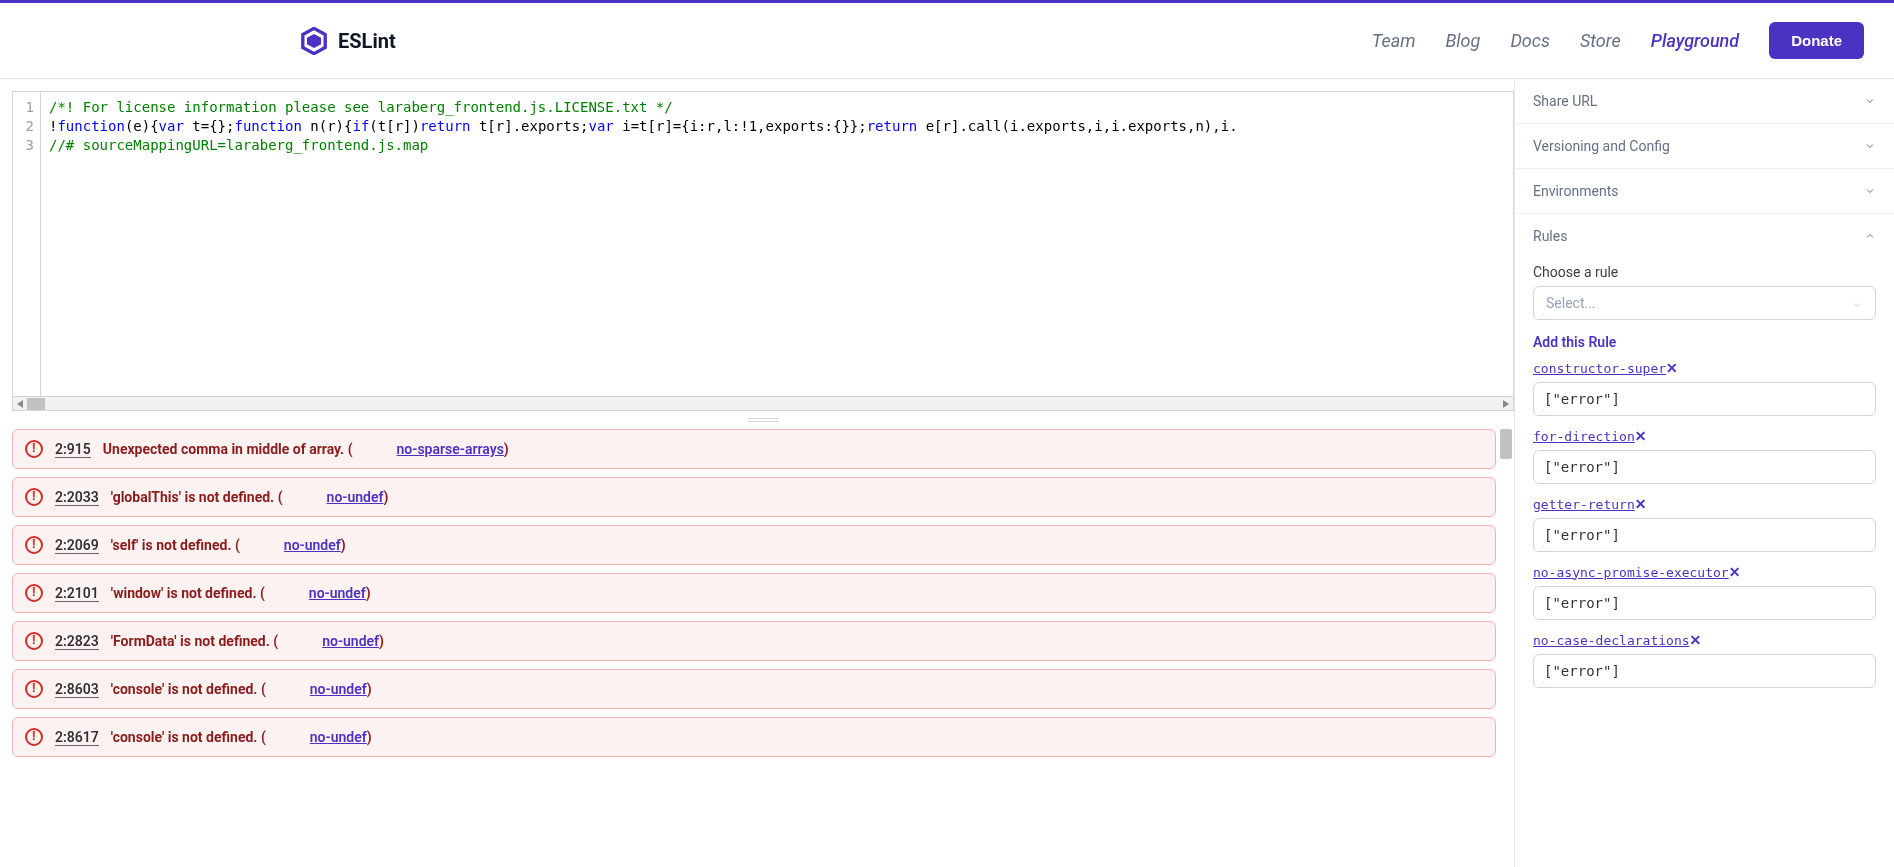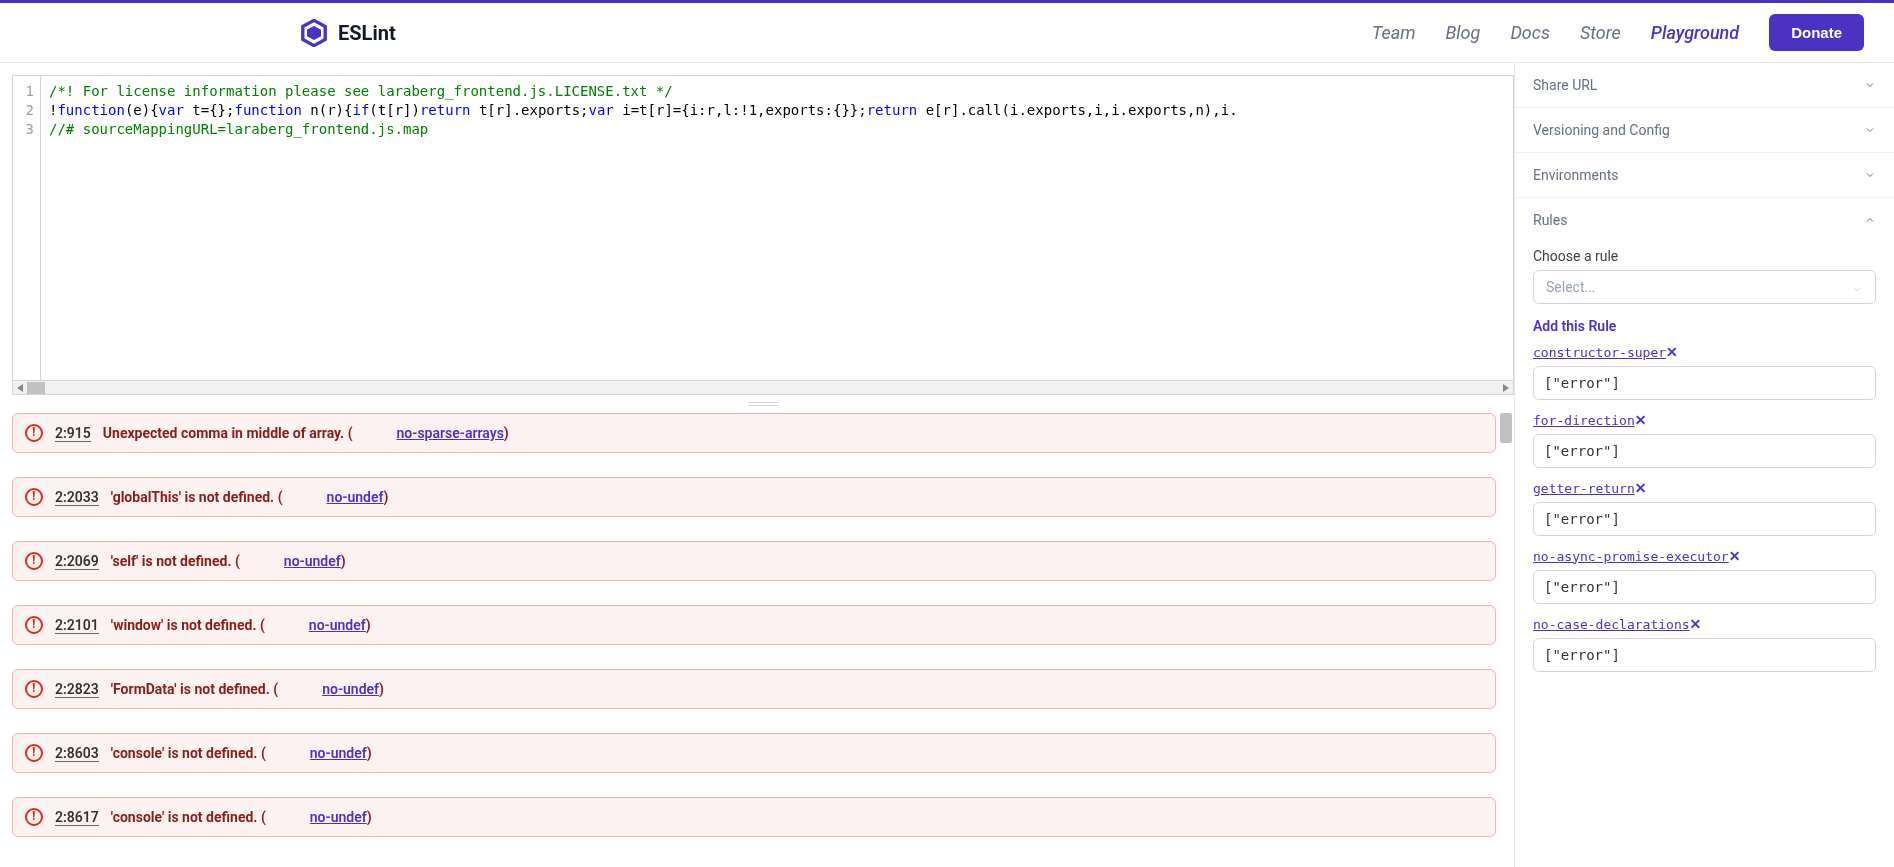--- a/index.html
+++ b/index.html
@@ -1,18 +1,18 @@
 <!DOCTYPE html>
 <html><head>
 <meta charset="utf-8">
 <style>
 * { margin: 0; padding: 0; box-sizing: border-box; }
 body { font-family: -apple-system, BlinkMacSystemFont, "Segoe UI", Roboto, sans-serif; font-size: 14px; color: #1b1b1b; background: #fff; }
 .topbar { height: 3px; background: #4b32c3; }
-.header { height: 60px; display: flex; align-items: center; padding: 0 30px; border-bottom: 1px solid #e5e7eb; }
+.header { height: 76px; display: flex; align-items: center; padding: 0 30px; border-bottom: 1px solid #e5e7eb; }
 .logo { display: flex; align-items: center; gap: 10px; margin-left: 270px; }
 .logo-icon { width: 28px; height: 28px; }
 .logo-text { font-size: 20px; font-weight: 700; color: #101828; }
 .nav { margin-left: auto; display: flex; align-items: center; gap: 30px; }
 .nav a { color: #667085; text-decoration: none; font-size: 18px; font-style: italic; }
 .nav a.active { color: #4b32c3; font-weight: 500; }
 .donate-btn { background: #4b32c3; color: #fff; padding: 10px 22px; border-radius: 6px; font-weight: 600; font-size: 15px; border: none; cursor: pointer; }
 .main { display: flex; height: calc(100vh - 63px); }
 .left { flex: 1; display: flex; flex-direction: column; padding: 12px 0 0 12px; }
 .editor { border: 1px solid #d1d5db; flex: 0 0 320px; display: flex; flex-direction: column; position: relative; }
@@ -28,21 +28,21 @@
 .hscroll::before, .hscroll::after { content: ""; position: absolute; top: 3px; width: 0; height: 0; border-top: 4px solid transparent; border-bottom: 4px solid transparent; }
 .hscroll::before { left: 4px; border-right: 6px solid #888; }
 .hscroll::after { right: 4px; border-left: 6px solid #888; }
 .hscroll-thumb { position: absolute; left: 14px; top: 1px; height: 12px; width: 18px; background: #c1c1c1; }
 .splitter { height: 18px; display: flex; align-items: center; justify-content: center; cursor: row-resize; }
 .splitter-grip { width: 30px; height: 4px; display:flex; flex-direction:column; gap:2px;}
 .splitter-grip span { display:block; height:1px; background:#d1d5db;}
 .errors { flex: 1; overflow-y: auto; padding-right: 18px; position: relative; }
 .errors-scroll-track { position:absolute; right:2px; top:0; width:12px; height:100%; }
 .errors-scroll-thumb { position:absolute; right:0; top:0; width:12px; height:30px; background:#c1c1c1; border-radius:2px;}
-.error-item { border: 1px solid #f5b0b0; background: #fdf2f2; border-radius: 6px; padding: 10px 12px; margin-bottom: 24px; display: flex; align-items: center; gap: 12px; color: #8a1c1c; }
+.error-item { border: 1px solid #f5b0b0; background: #fdf2f2; border-radius: 6px; padding: 10px 12px; margin-bottom: 8px; display: flex; align-items: center; gap: 12px; color: #8a1c1c; }
 .err-icon { width: 18px; height: 18px; border: 2px solid #d92d20; border-radius: 50%; position: relative; flex-shrink: 0; }
 .err-icon::after { content: "!"; position: absolute; top: -2px; left: 5px; color: #d92d20; font-weight: 700; font-size: 13px; }
 .err-loc { border-bottom: 1px solid #666; font-weight: 600; color: #333; }
 .err-msg { font-weight: 700; color: #8a1c1c; }
 .err-rule { color: #4b32c3; text-decoration: underline; font-weight: 600; padding-left: 44px; }
 .err-paren { font-weight: 700; color: #8a1c1c;}
 .sidebar { width: 380px; border-left: 1px solid #e5e7eb; overflow-y: auto; padding-bottom: 20px; }
 .panel-header { padding: 14px 18px; display: flex; align-items: center; justify-content: space-between; cursor: pointer; border-bottom: 1px solid #eef0f2; color: #667085; }
 .panel-header.no-border { border-bottom: none; }
 .chev { width: 12px; height: 12px; }

